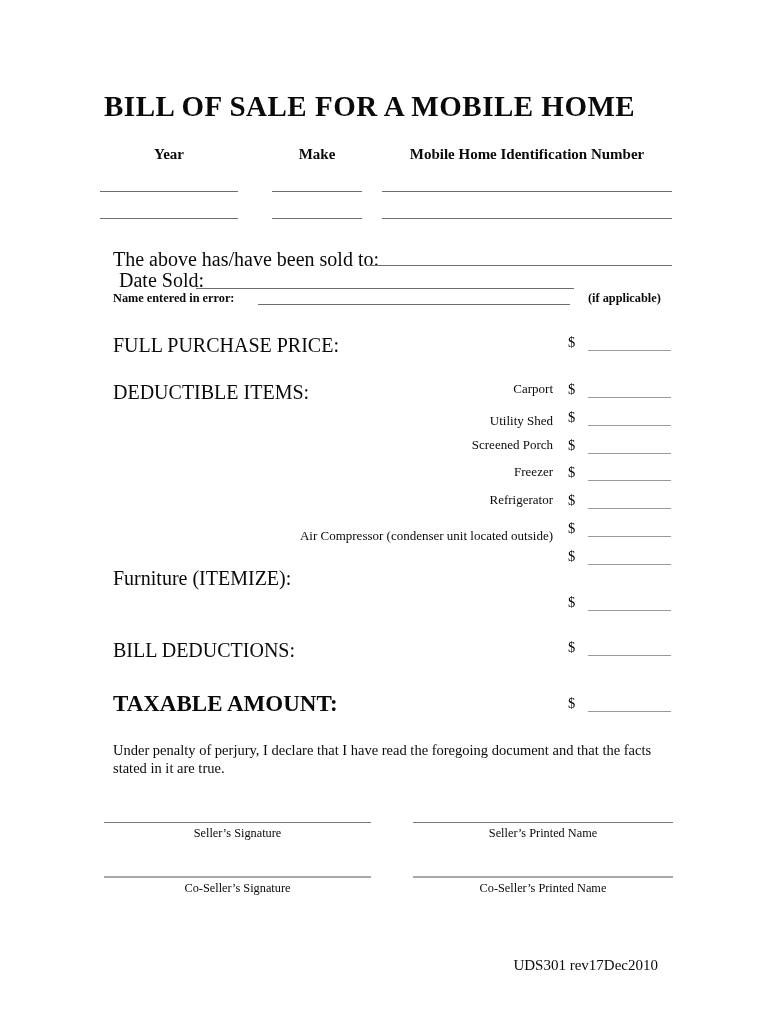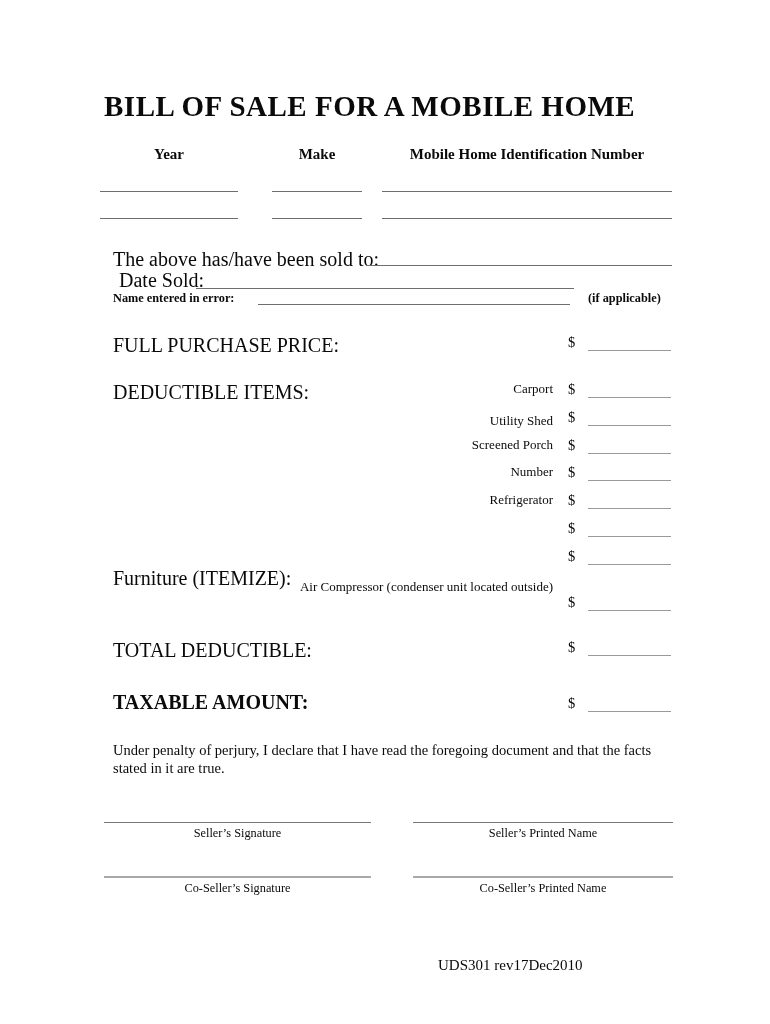--- a/index.html
+++ b/index.html
@@ -47,37 +47,38 @@
     align-items: flex-end;
   }
   .money .dollar { font-size: 14.5px; line-height: 17px; }
   .money .mline {
     display: inline-block;
     width: 83px; height: 16px;
     margin-left: 13px;
     border-bottom: 1.5px solid #9a9a9a;
   }
 
-  .taxable-label { font-size: 20px; font-weight: bold; white-space: nowrap; }
+  .taxable-label { font-size: 23px; font-weight: bold; white-space: nowrap; }
 
   .declaration {
     left: 113px; top: 742px; width: 568px;
     font-size: 14.5px; line-height: 1.22;
   }
 
   .sig-line-1 { border-top: 1px solid #787878; height: 0; }
   .sig-line-2 { border-top: 2px solid #a8a8a8; height: 0; }
   .sig-label {
     font-size: 12.3px;
     text-align: center;
     white-space: nowrap;
   }
 
   .footer-code {
     left: 438px; top: 957px; width: 220px;
+    text-align: right;
     font-size: 15px;
     white-space: nowrap;
   }
 </style>
 </head>
 <body>
 
 <div class="page">
 
   <div class="abs doc-title">BILL OF SALE FOR A MOBILE HOME</div>
@@ -123,50 +124,50 @@
     <span class="dollar">$</span>
     <span class="mline"></span>
   </div>
 
   <div class="abs item-label" style="top:437px;">Screened Porch</div>
   <div class="abs money" style="top:437px;">
     <span class="dollar">$</span>
     <span class="mline"></span>
   </div>
 
-  <div class="abs item-label" style="top:464px;">Number</div>
+  <div class="abs item-label" style="top:464px;">Freezer</div>
   <div class="abs money" style="top:464px;">
     <span class="dollar">$</span>
     <span class="mline"></span>
   </div>
 
   <div class="abs item-label" style="top:492px;">Refrigerator</div>
   <div class="abs money" style="top:492px;">
     <span class="dollar">$</span>
     <span class="mline"></span>
   </div>
 
   <div class="abs money" style="top:520px;">
     <span class="dollar">$</span>
     <span class="mline"></span>
   </div>
 
-  <div class="abs item-label" style="top:579px;">Air Compressor (condenser unit located outside)</div>
+  <div class="abs item-label" style="top:528px;">Air Compressor (condenser unit located outside)</div>
   <div class="abs money" style="top:548px;">
     <span class="dollar">$</span>
     <span class="mline"></span>
   </div>
 
   <div class="abs lbl" style="left:113px; top:567px;">Furniture (ITEMIZE):</div>
   <div class="abs money" style="top:594px;">
     <span class="dollar">$</span>
     <span class="mline"></span>
   </div>
 
-  <div class="abs lbl" style="left:113px; top:639px;">TOTAL DEDUCTIBLE:</div>
+  <div class="abs lbl" style="left:113px; top:639px;">BILL DEDUCTIONS:</div>
   <div class="abs money" style="top:639px;">
     <span class="dollar">$</span>
     <span class="mline"></span>
   </div>
 
   <div class="abs taxable-label" style="left:113px; top:691px;">TAXABLE AMOUNT:</div>
   <div class="abs money" style="top:695px;">
     <span class="dollar">$</span>
     <span class="mline"></span>
   </div>

